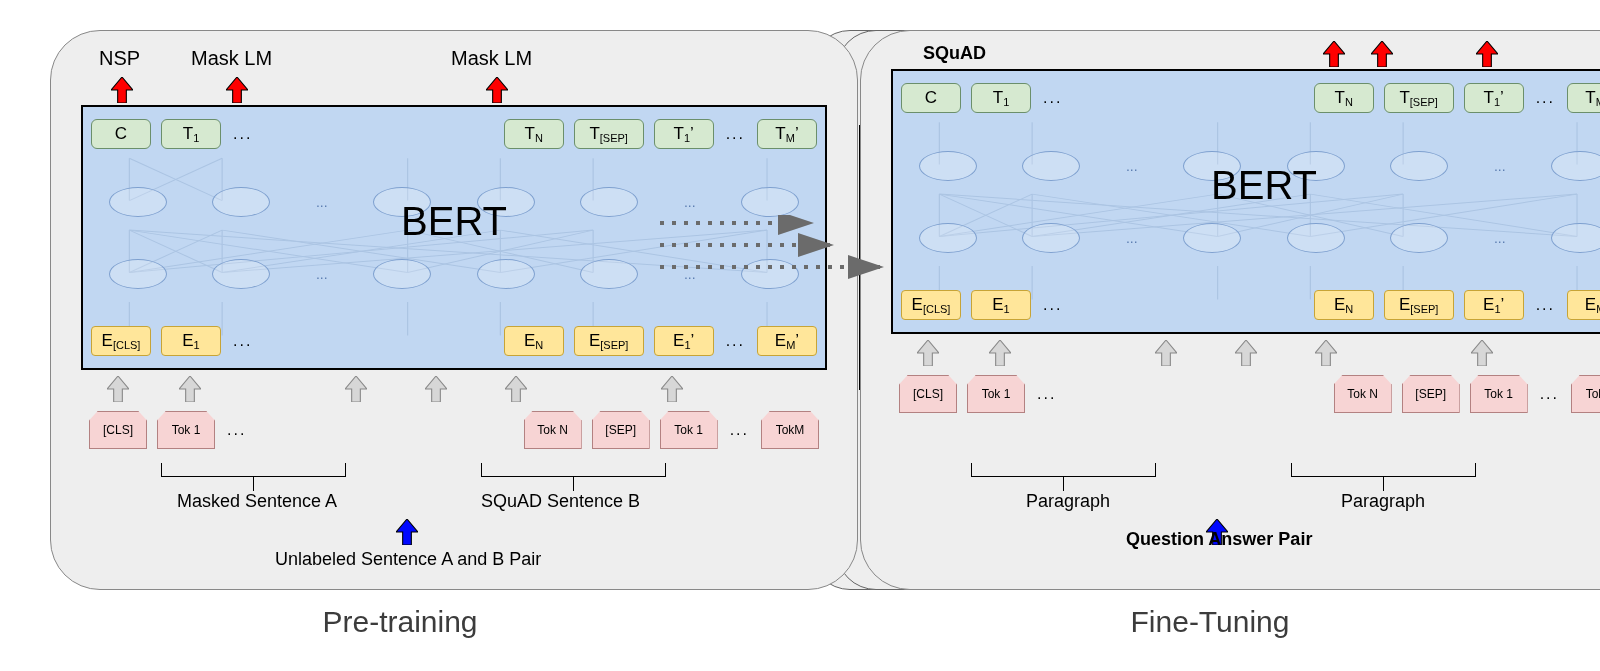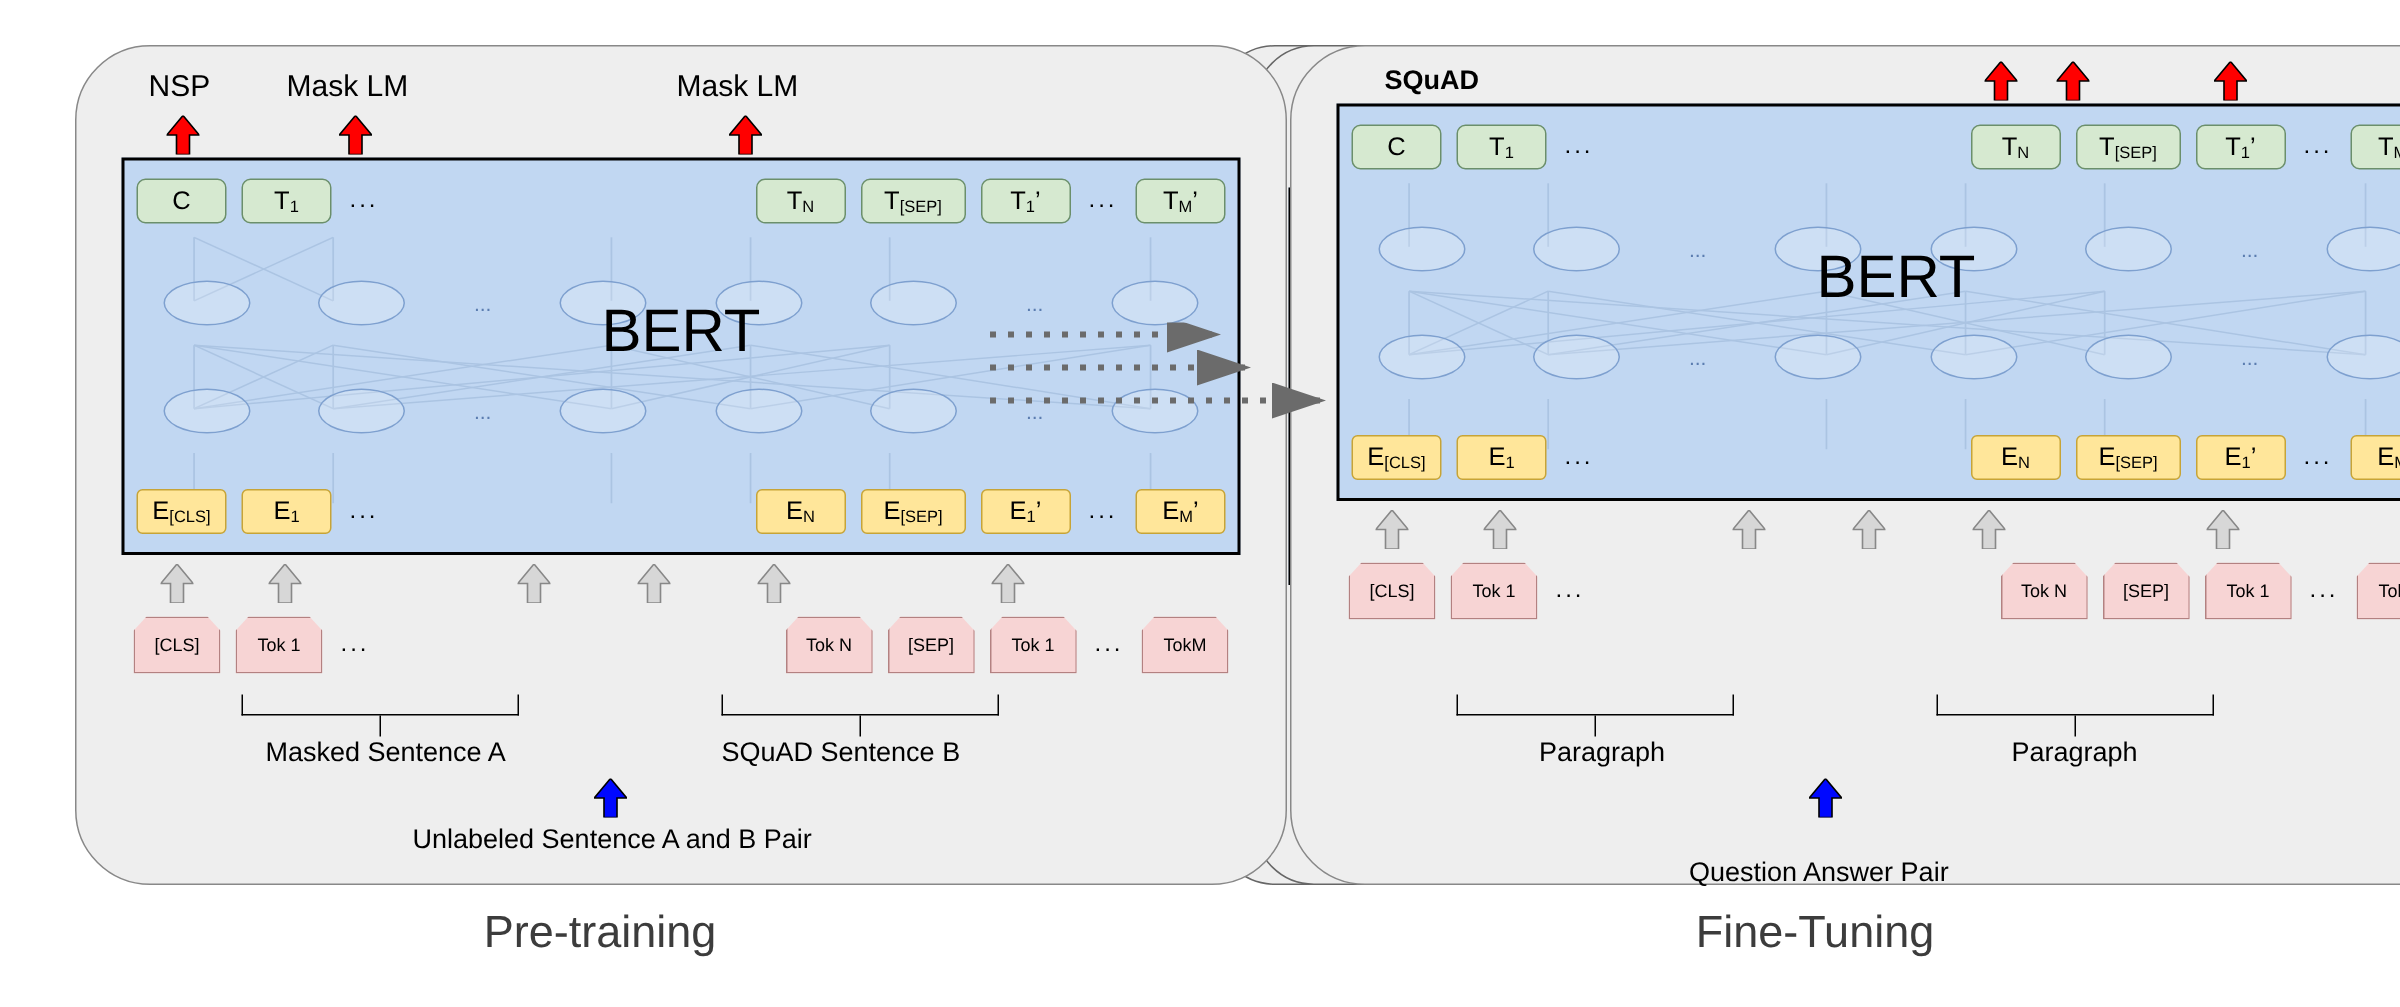--- a/index.html
+++ b/index.html
@@ -519,21 +519,21 @@
   <div style="position:absolute; left:202px; top:446px; width:1px; height:14px; background:#000;"></div>
   <div class="bracket" style="left:430px; width:185px; top:432px;"></div>
   <div style="position:absolute; left:522px; top:446px; width:1px; height:14px; background:#000;"></div>
 
   <div class="bottom-text" style="left:165px; top:460px;">Paragraph</div>
   <div class="bottom-text" style="left:480px; top:460px;text-align:right;">Paragraph</div>
 
   <svg class="blue-arrow" style="position:absolute; left:345px; top:488px;" viewBox="0 0 20 24" width="22" height="26">
       <path d="M10 0 L20 12 L14 12 L14 24 L6 24 L6 12 L0 12 Z" fill="#0008ff" stroke="#000"></path>
     </svg>
-  <div class="bottom-text" style="left:265px; top:540px;">Question Answer Pair</div>
+  <div class="bottom-text" style="left:265px; top:498px;font-weight:bold;">Question Answer Pair</div>
 </div>
 
 <svg class="transfer-arrows" width="250" height="90">
   <defs>
     <marker id="ah" markerWidth="10" markerHeight="10" refX="8" refY="3" orient="auto">
       <path d="M0,0 L0,6 L9,3 z" fill="#6b6b6b"></path>
     </marker>
   </defs>
   <line x1="0" y1="8" x2="150" y2="8" stroke="#6b6b6b" stroke-width="4" stroke-dasharray="4 8" marker-end="url(#ah)"></line>
   <line x1="0" y1="30" x2="170" y2="30" stroke="#6b6b6b" stroke-width="4" stroke-dasharray="4 8" marker-end="url(#ah)"></line>

